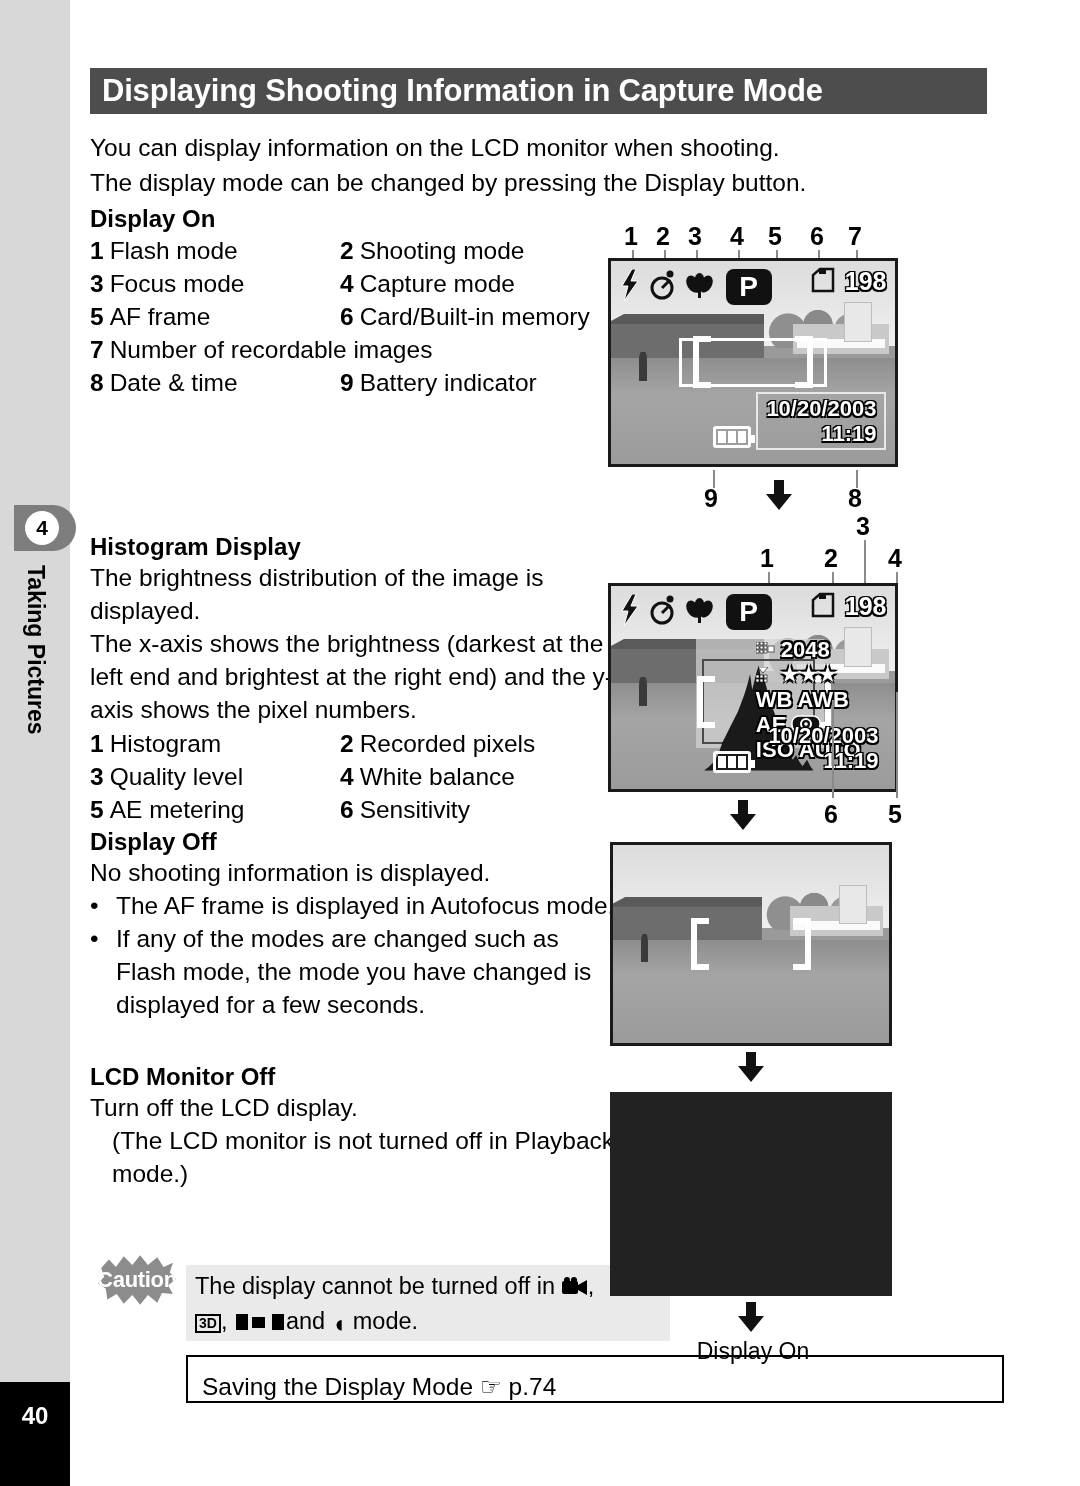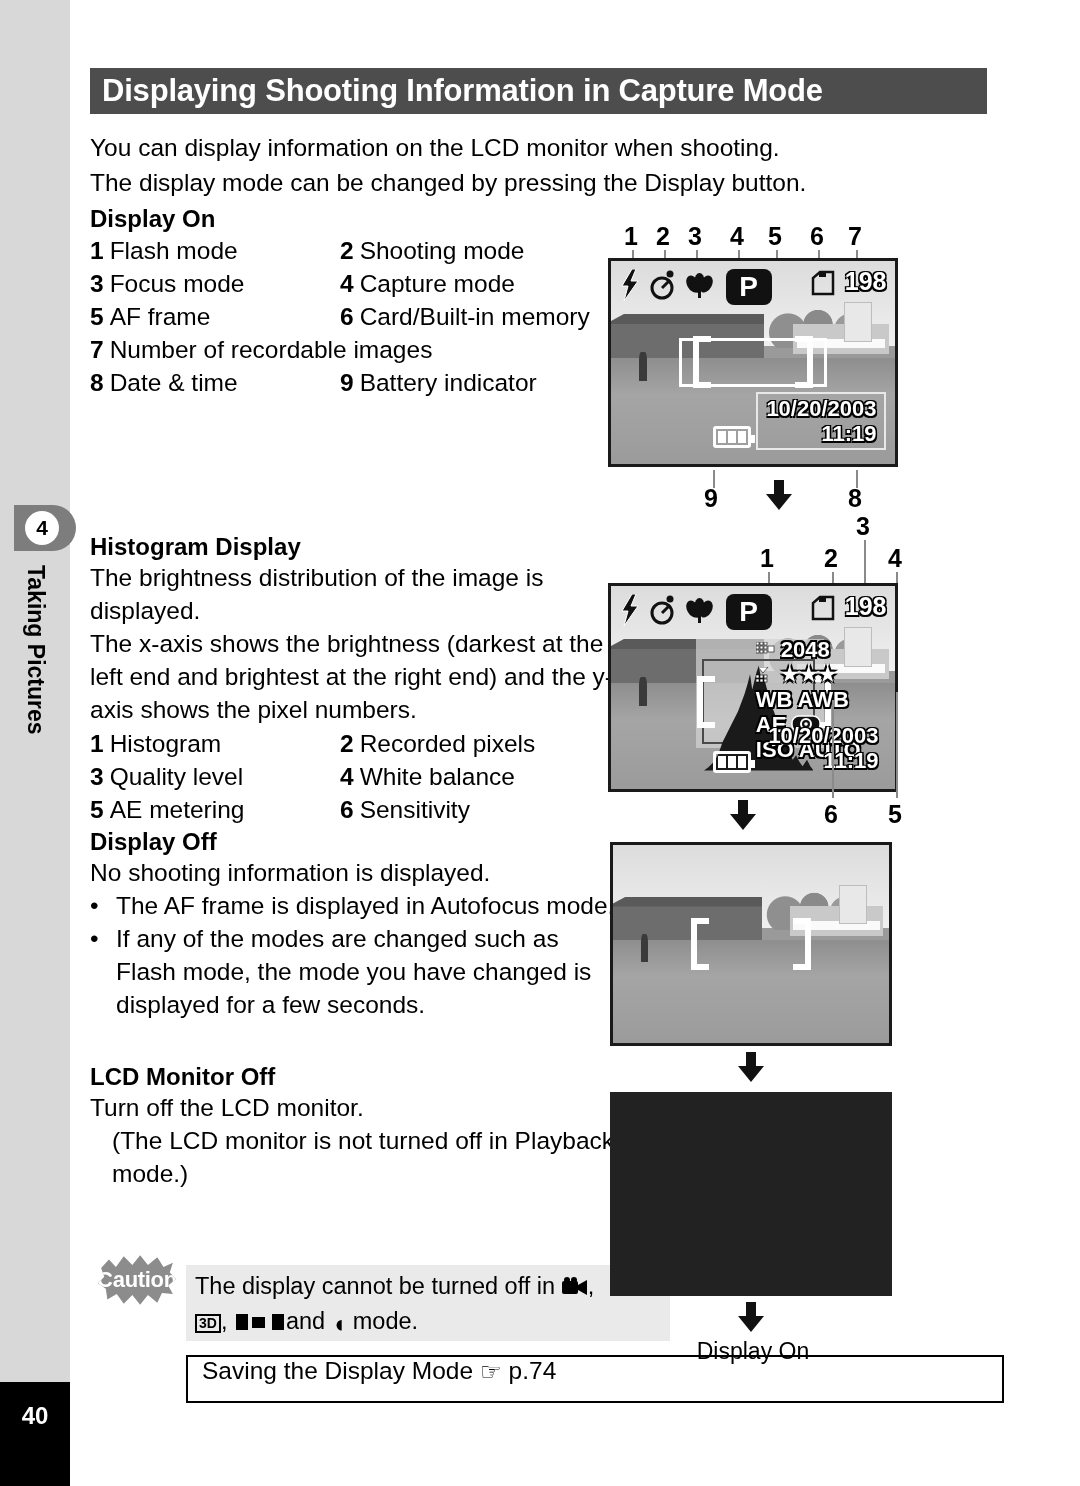--- a/index.html
+++ b/index.html
@@ -114,21 +114,21 @@
   }
   .caution-star .burst b {
     color:#fff; font-size:22px; font-weight:bold;
     letter-spacing:-0.3px;
   }
 
   .see-also {
     position:absolute; left:96px; top:1355px;
     width:818px; height:48px;
     border:2px solid #000;
-    display:flex; align-items:flex-start;
+    display:flex; align-items:flex-end;
     padding-left:14px;
     font-size:24.5px;
   }
 
   
   .ig { display:inline-block; vertical-align:-3px; }
   .ig-movie { width:26px; height:20px; }
   .ig-3d {
     border:2px solid #000; font-size:14px; font-weight:bold;
     padding:0px 2px; line-height:15px; vertical-align:1px;
@@ -171,21 +171,21 @@
   .osd { position:absolute; inset:0; }
   .osd-top { position:absolute; left:3%; top:3%; right:3%; height:20%;
              display:flex; align-items:center; }
   .icon-flash, .icon-timer, .icon-macro { flex:none; margin-right:9px; }
   .pbadge {
     width:46px; height:36px; background:#111; border-radius:8px;
     color:#fff; font-size:28px; font-weight:bold;
     display:flex; align-items:center; justify-content:center;
     margin-left:4px;
   }
-  .osd-right { position:absolute; right:3%; top:3%; display:flex; align-items:flex-end; gap:10px; }
+  .osd-right { position:absolute; right:3%; top:3%; display:flex; align-items:flex-start; gap:10px; }
   .card-icon { width:24px; height:26px; }
   .rec-count { font-size:25px; font-weight:bold; color:#fff;
                text-shadow:-1.5px -1.5px 0 #000,1.5px -1.5px 0 #000,-1.5px 1.5px 0 #000,1.5px 1.5px 0 #000; }
 
   .af-outer { position:absolute; left:24%; top:38%; width:52%; height:24%;
               border:3px solid #fff; }
   .af-br-l, .af-br-r { position:absolute; top:50%; transform:translateY(-50%);
               width:18px; height:52px; }
   .af-br-l { left:8%; border-left:6px solid #fff; border-top:6px solid #fff; border-bottom:6px solid #fff; }
   .af-br-r { right:8%; border-right:6px solid #fff; border-top:6px solid #fff; border-bottom:6px solid #fff; }
@@ -361,21 +361,21 @@
           <span>If any of the modes are changed such as</span><br>
           <span>Flash mode, the mode you have changed is</span><br>
           <span>displayed for a few seconds.</span>
         </span>
       </div>
     </div>
   </div>
 
   <div class="sec-lcd-off">
     <div class="sec-head">LCD Monitor Off</div>
-    <div class="body-text">Turn off the LCD monitor.</div>
+    <div class="body-text">Turn off the LCD display.</div>
     <div class="body-text indent">
       <div>(The LCD monitor is not turned off in Playback</div>
       <div>mode.)</div>
     </div>
   </div>
 
   <div class="caution-wrap">
     <div class="caution-star">
       <div class="burst">
           <b>Caution</b>

